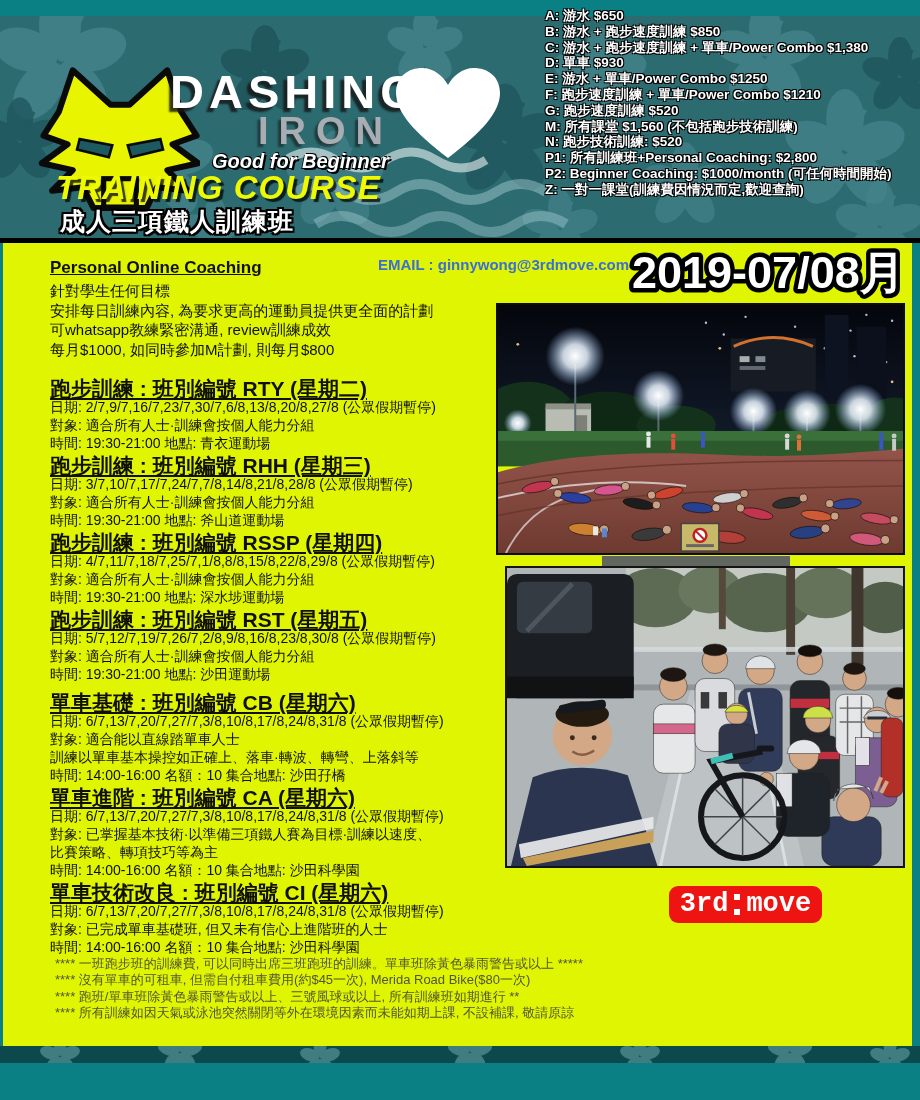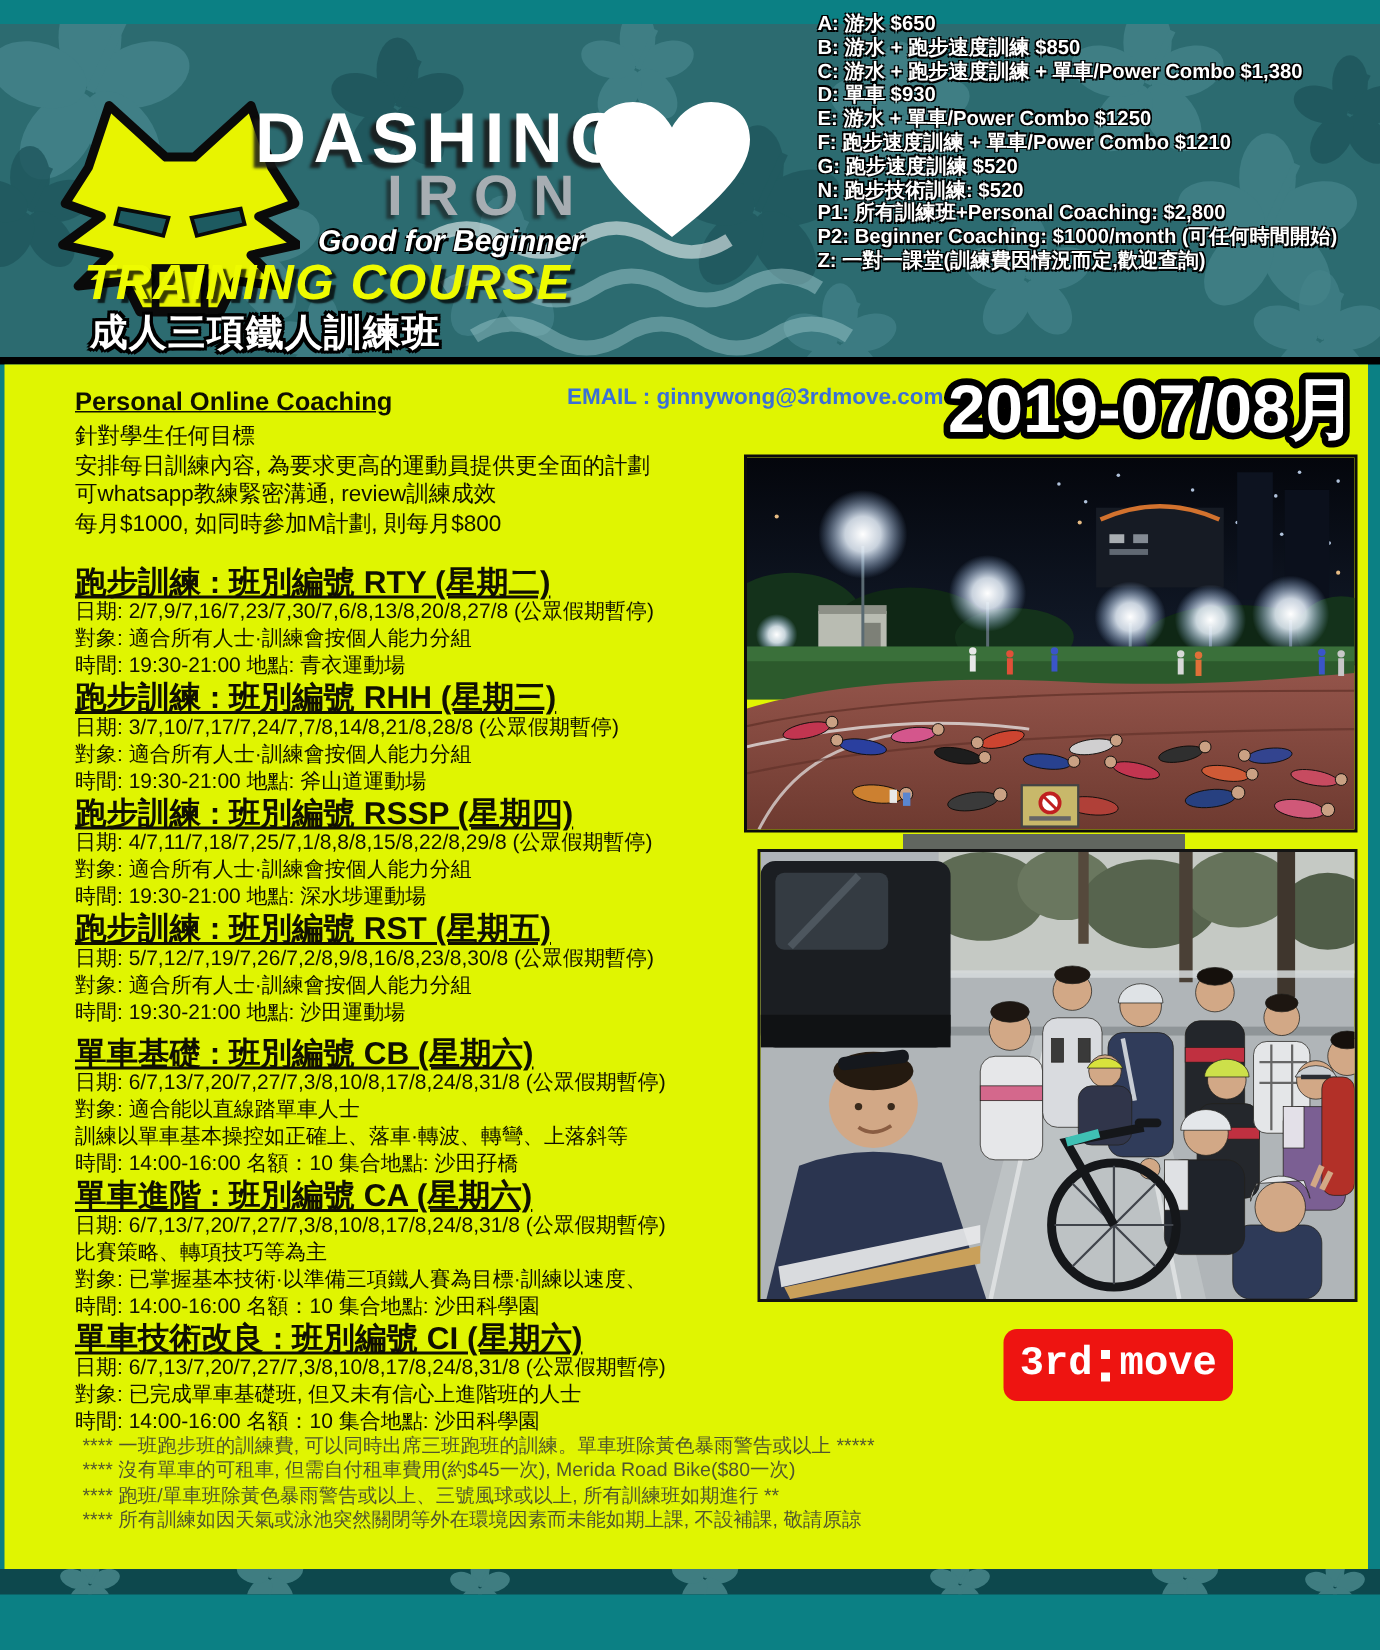--- a/index.html
+++ b/index.html
@@ -38,21 +38,21 @@
   .ln{font-size:14px;line-height:18px;}
   .mt{margin-top:10px;}
   .notes{position:absolute;left:55px;top:956px;font-size:13px;line-height:16.4px;color:#51562f;width:560px;}
 
   
   .photo1{position:absolute;left:496px;top:303px;width:409px;height:252px;border:2px solid #0c0c0c;box-sizing:border-box;}
   .photo2{position:absolute;left:505px;top:566px;width:400px;height:302px;border:2px solid #141414;box-sizing:border-box;}
   .sliver{position:absolute;left:602px;top:556px;width:188px;height:12px;background:#61665f;}
 
   
-  .badge{position:absolute;left:669px;top:886px;width:153px;height:48px;background:#ee1411;border-radius:9px;
+  .badge{position:absolute;left:669px;top:886px;width:153px;height:37px;background:#ee1411;border-radius:9px;
     display:flex;align-items:center;justify-content:center;gap:6px;}
   .badge span{font-family:"Liberation Mono",monospace;font-size:27px;font-weight:700;color:#fff;line-height:1;}
   .colon{display:flex;flex-direction:column;gap:9px;}
   .colon i{width:6px;height:6px;background:#fff;display:block;}
 </style>
 </head>
 <body>
 
 <div class="page">
 
@@ -110,20 +110,21 @@
   </svg>
 
   <div class="price-list">
     <div>A: 游水 $650</div>
     <div>B: 游水 + 跑步速度訓練 $850</div>
     <div>C: 游水 + 跑步速度訓練 + 單車/Power Combo $1,380</div>
     <div>D: 單車 $930</div>
     <div>E: 游水 + 單車/Power Combo $1250</div>
     <div>F: 跑步速度訓練 + 單車/Power Combo $1210</div>
     <div>G: 跑步速度訓練 $520</div>
+    <div>M: 所有課堂 $1,560 (不包括跑步技術訓練)</div>
     <div>N: 跑步技術訓練: $520</div>
     <div>P1: 所有訓練班+Personal Coaching: $2,800</div>
     <div>P2: Beginner Coaching: $1000/month (可任何時間開始)</div>
     <div>Z: 一對一課堂(訓練費因情況而定,歡迎查詢)</div>
   </div>
 
   <div class="black-divider"></div>
   <div class="body-bg"></div>
 
   <div class="email">EMAIL : ginnywong@3rdmove.com</div>
@@ -167,22 +168,22 @@
     <div class="section mt">
       <p class="sec-title">單車基礎 : 班別編號 CB (星期六)</p>
       <div class="ln">日期: 6/7,13/7,20/7,27/7,3/8,10/8,17/8,24/8,31/8 (公眾假期暫停)</div>
       <div class="ln">對象: 適合能以直線踏單車人士</div>
       <div class="ln">訓練以單車基本操控如正確上、落車·轉波、轉彎、上落斜等</div>
       <div class="ln">時間: 14:00-16:00 名額：10  集合地點: 沙田孖橋</div>
     </div>
     <div class="section">
       <p class="sec-title">單車進階 : 班別編號 CA (星期六)</p>
       <div class="ln">日期: 6/7,13/7,20/7,27/7,3/8,10/8,17/8,24/8,31/8 (公眾假期暫停)</div>
+      <div class="ln">對象: 已掌握基本技術·以準備三項鐵人賽為目標·訓練以速度、</div>
       <div class="ln">比賽策略、轉項技巧等為主</div>
-      <div class="ln">對象: 已掌握基本技術·以準備三項鐵人賽為目標·訓練以速度、</div>
       <div class="ln">時間: 14:00-16:00  名額：10  集合地點: 沙田科學園</div>
     </div>
     <div class="section">
       <p class="sec-title">單車技術改良 : 班別編號 CI (星期六)</p>
       <div class="ln">日期: 6/7,13/7,20/7,27/7,3/8,10/8,17/8,24/8,31/8 (公眾假期暫停)</div>
       <div class="ln">對象: 已完成單車基礎班, 但又未有信心上進階班的人士</div>
       <div class="ln">時間: 14:00-16:00  名額：10  集合地點: 沙田科學園</div>
     </div>
   </div>
 

